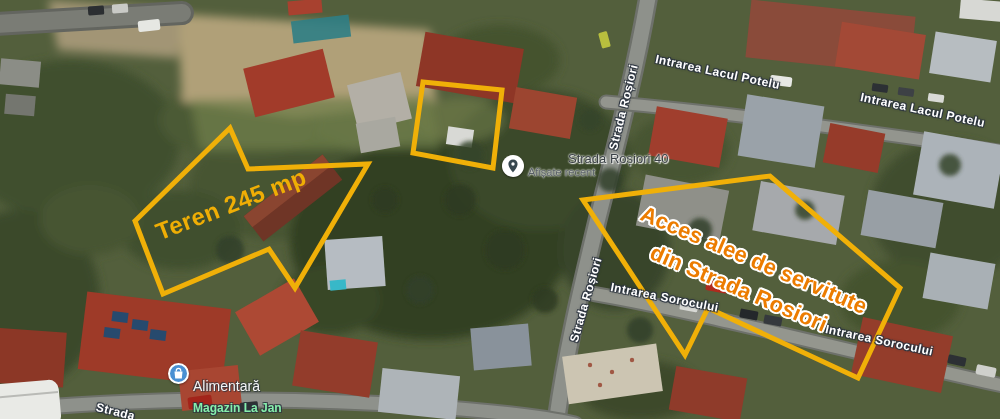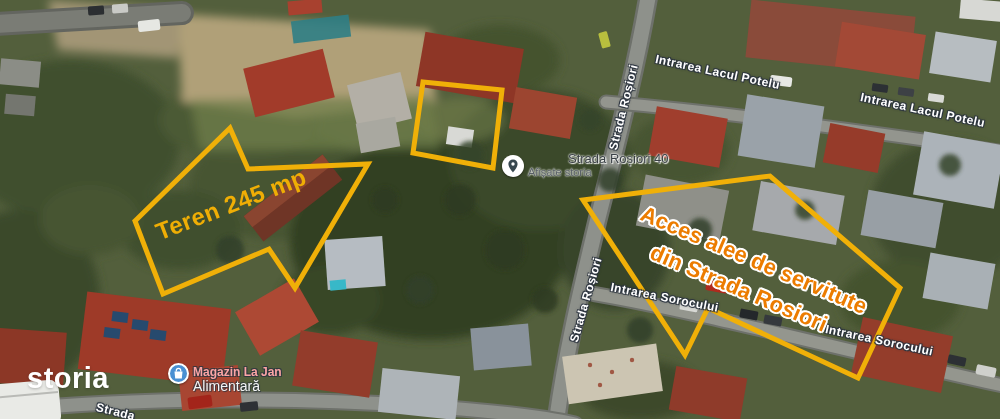--- a/index.html
+++ b/index.html
@@ -11,23 +11,23 @@
   .lbl{position:absolute;white-space:nowrap;transform-origin:0 0;}
   .street-label{
     color:#ffffff;font-size:12px;font-weight:bold;letter-spacing:.4px;
     text-shadow:-1px -1px 0 rgba(44,52,63,.85),1px -1px 0 rgba(44,52,63,.85),
       -1px 1px 0 rgba(44,52,63,.85),1px 1px 0 rgba(44,52,63,.85),0 0 3px rgba(34,40,50,.9);
   }
   .pin-title{color:#3a4045;font-size:13px;
     text-shadow:0 0 2px #fff,0 0 2px #fff,1px 1px 1px rgba(255,255,255,.9);}
   .pin-sub{color:#596066;font-size:11px;
     text-shadow:0 0 2px #fff,0 0 2px #fff;}
-  .poi-title{color:#fca5a5;font-size:12px;font-weight:bold;
+  .poi-title{color:#86efac;font-size:12px;font-weight:bold;
     text-shadow:-1px -1px 0 rgba(44,52,63,.8),1px -1px 0 rgba(44,52,63,.8),
-      -1px 1px 0 rgba(44,52,63,.8),1px 1px 0 rgba(44,52,63,.8);}
+      -1px 1px 0 rgba(44,52,63,.8),1px 1px 0 rgba(44,52,63,.8);margin-top:36px;}
   .poi-sub{color:#f2f4f5;font-size:14px;font-weight:normal;
     text-shadow:-1px -1px 0 rgba(44,52,63,.7),1px 1px 0 rgba(44,52,63,.7),0 0 2px rgba(44,52,63,.8);}
   .land-label{
     color:#efae05;font-size:24px;font-weight:bold;letter-spacing:.5px;
   }
   .access-label{
     color:#ec7c00;font-size:22px;font-weight:bold;line-height:1.45;letter-spacing:0;
     text-shadow:2px 0 0 #fff,-2px 0 0 #fff,0 2px 0 #fff,0 -2px 0 #fff,
       1.5px 1.5px 0 #fff,-1.5px 1.5px 0 #fff,1.5px -1.5px 0 #fff,-1.5px -1.5px 0 #fff;
   }
@@ -197,33 +197,32 @@
   <div class="lbl street-label" style="left:827px;top:322px;transform:rotate(12deg);">Intrarea Sorocului</div>
   <div class="lbl street-label" style="left:98px;top:400px;transform:rotate(14deg);">Strada</div>
 
   <div class="marker-pin">
     <svg width="22" height="22" viewBox="0 0 22 22">
       <path d="M11 4.5 c-2.6,0 -4.6,2 -4.6,4.6 c0,3.4 4.6,8.4 4.6,8.4 s4.6,-5 4.6,-8.4 c0,-2.6 -2,-4.6 -4.6,-4.6 z" fill="#37474F"></path>
       <circle cx="11" cy="9" r="1.7" fill="#ffffff"></circle>
     </svg>
   </div>
   <div class="lbl pin-title" style="left:528px;top:151px;padding-left:40px;">Strada Roșiori 40</div>
-  <div class="lbl pin-sub" style="left:528px;top:166px;">Afișate storia</div>
+  <div class="lbl pin-sub" style="left:528px;top:166px;">Afișate recent</div>
 
   <div class="poi-circle">
     <svg width="17" height="17" viewBox="0 0 17 17">
       <path d="M4.5 6.5 h8 l-0.7 7 h-6.6 z" fill="#ffffff"></path>
       <path d="M6.3 6.5 v-1 a2.2 2.2 0 0 1 4.4 0 v1" fill="none" stroke="#ffffff" stroke-width="1.2"></path>
     </svg>
   </div>
   <div class="lbl poi-title" style="left:193px;top:365px;">Magazin La Jan</div>
   <div class="lbl poi-sub" style="left:193px;top:378px;">Alimentară</div>
 
   <div class="lbl land-label" style="left:162px;top:218px;transform:rotate(-21deg);transform-origin:0 100%;">Teren 245 mp</div>
 
   <div class="lbl access-label" style="left:648px;top:198px;transform:rotate(23deg);transform-origin:0 0;">
     <div>Acces alee de servitute</div>
     <div class="access-l2">din Strada Rosiori</div>
   </div>
 
-  <div class="lbl watermark" style="left:27px;top:362px;">storia</div>
 
 </div>
 
 </body></html>

